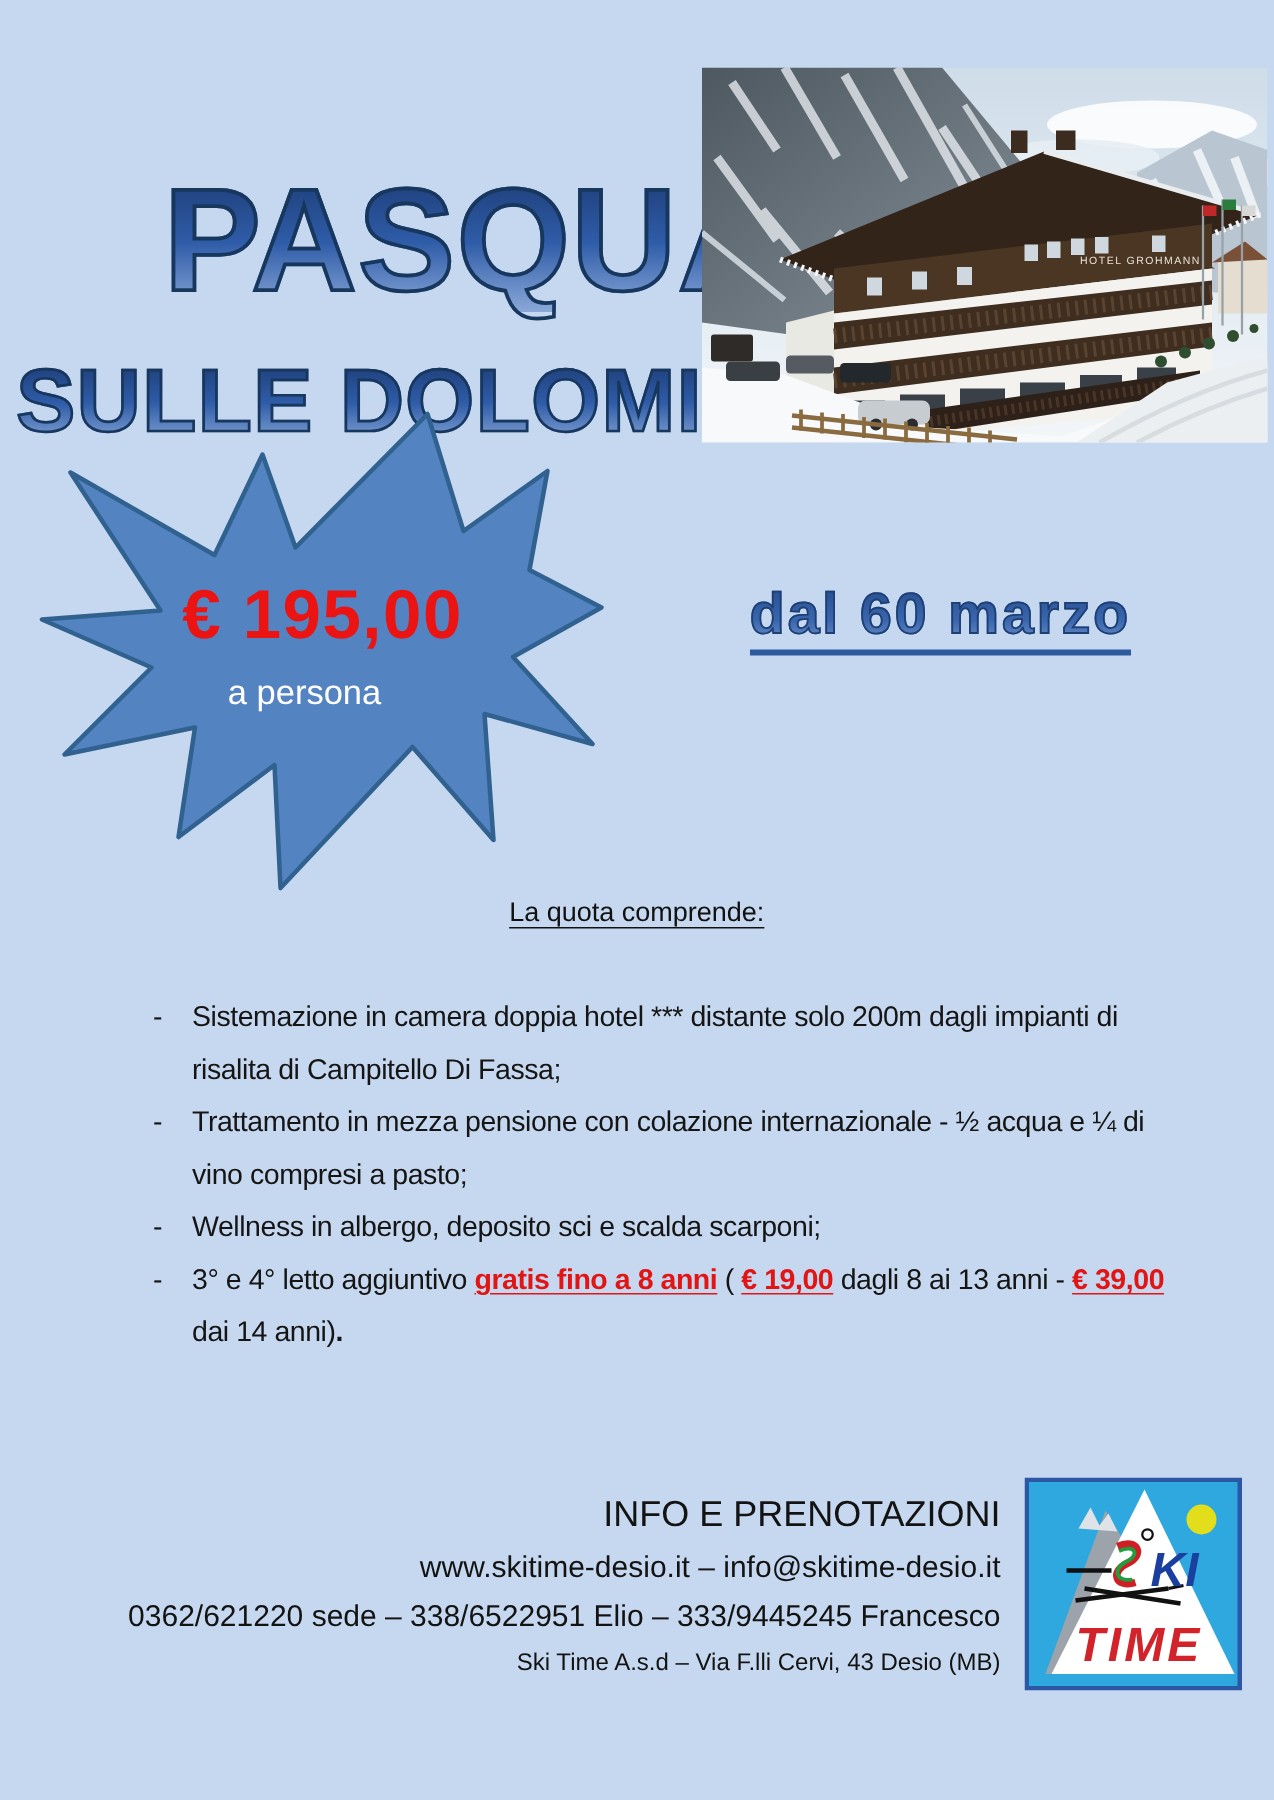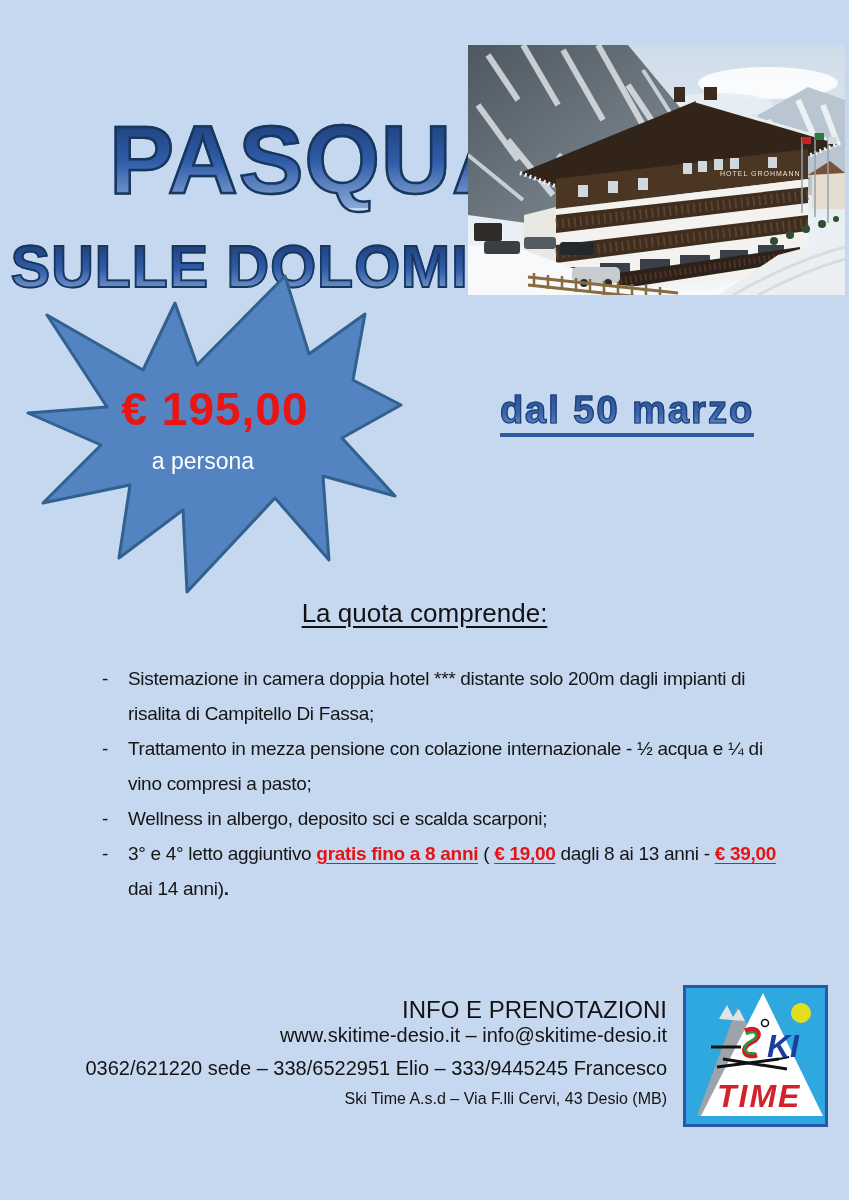--- a/index.html
+++ b/index.html
@@ -47,37 +47,37 @@
     -webkit-background-clip:text;background-clip:text;
     -webkit-text-fill-color:transparent;
     -webkit-text-stroke:1.2px #1d3f74;
     border-bottom:4px solid #2d5b9e;
     padding-bottom:1px;
   }
   .date-line2{margin-top:17px;}
 
   
   .quota-heading{position:absolute;left:0;top:598px;width:849px;text-align:center;
-    font-size:26px;color:#111;}
+    font-size:18px;color:#111;}
   .quota-heading span{text-decoration:underline;text-underline-offset:4px;}
   .bullets{position:absolute;left:102px;top:661px;width:696px;color:#151515;}
   .bullet{display:flex;}
   .dash{width:26px;flex:0 0 26px;font-size:19px;line-height:35px;}
   .btext{font-size:19px;line-height:35px;letter-spacing:-0.3px;}
   .red{color:#e21414;}
   .bold{font-weight:bold;}
   .und{text-decoration:underline;text-underline-offset:3px;}
   .note{position:absolute;left:0;top:895px;width:849px;text-align:center;
     font-size:15px;color:#111;}
   .note span{text-decoration:underline;text-underline-offset:3px;}
 
   
   .contact{position:absolute;top:996px;right:182px;text-align:right;color:#131313;white-space:nowrap;}
   .contact-heading{font-size:24px;}
-  .contact-line1{font-size:20px;}
+  .contact-line1{font-size:20px;margin-top:10px;}
   .contact-line2{font-size:20px;margin-top:10px;}
   .contact-line3{font-size:16px;margin-top:10px;}
 
   
   .logo{position:absolute;left:683px;top:985px;width:121px;height:142px;}
 </style>
 </head>
 <body>
 
 <div class="page">
@@ -192,21 +192,21 @@
 
   <div class="burst">
     <svg width="378" height="322" viewBox="0 0 378 322">
       <polygon points="259,2 283,80 339,40 327,106 375,131 316,164 369,222 297,202 303,286 249,224 161,318 157,236 93,284 104,211 17,229 75,171 2,139 81,133 21,41 117,96 149,29 171,91" fill="#5383c0" stroke="#30618f" stroke-width="3" stroke-linejoin="round"></polygon>
     </svg>
     <div class="burst-price">€ 195,00</div>
     <div class="burst-per">a persona</div>
   </div>
 
   <div class="dates">
-    <div><span class="date-line">dal 50 marzo</span></div>
+    <div><span class="date-line">dal 60 marzo</span></div>
   </div>
 
   <div class="quota-heading">
     <span>La quota comprende:</span>
   </div>
   <div class="bullets">
       <div class="bullet">
         <span class="dash">-</span>
         <span class="btext"><span>Sistemazione in camera doppia hotel *** distante solo 200m dagli impianti di risalita di Campitello Di Fassa;</span></span>
       </div>

